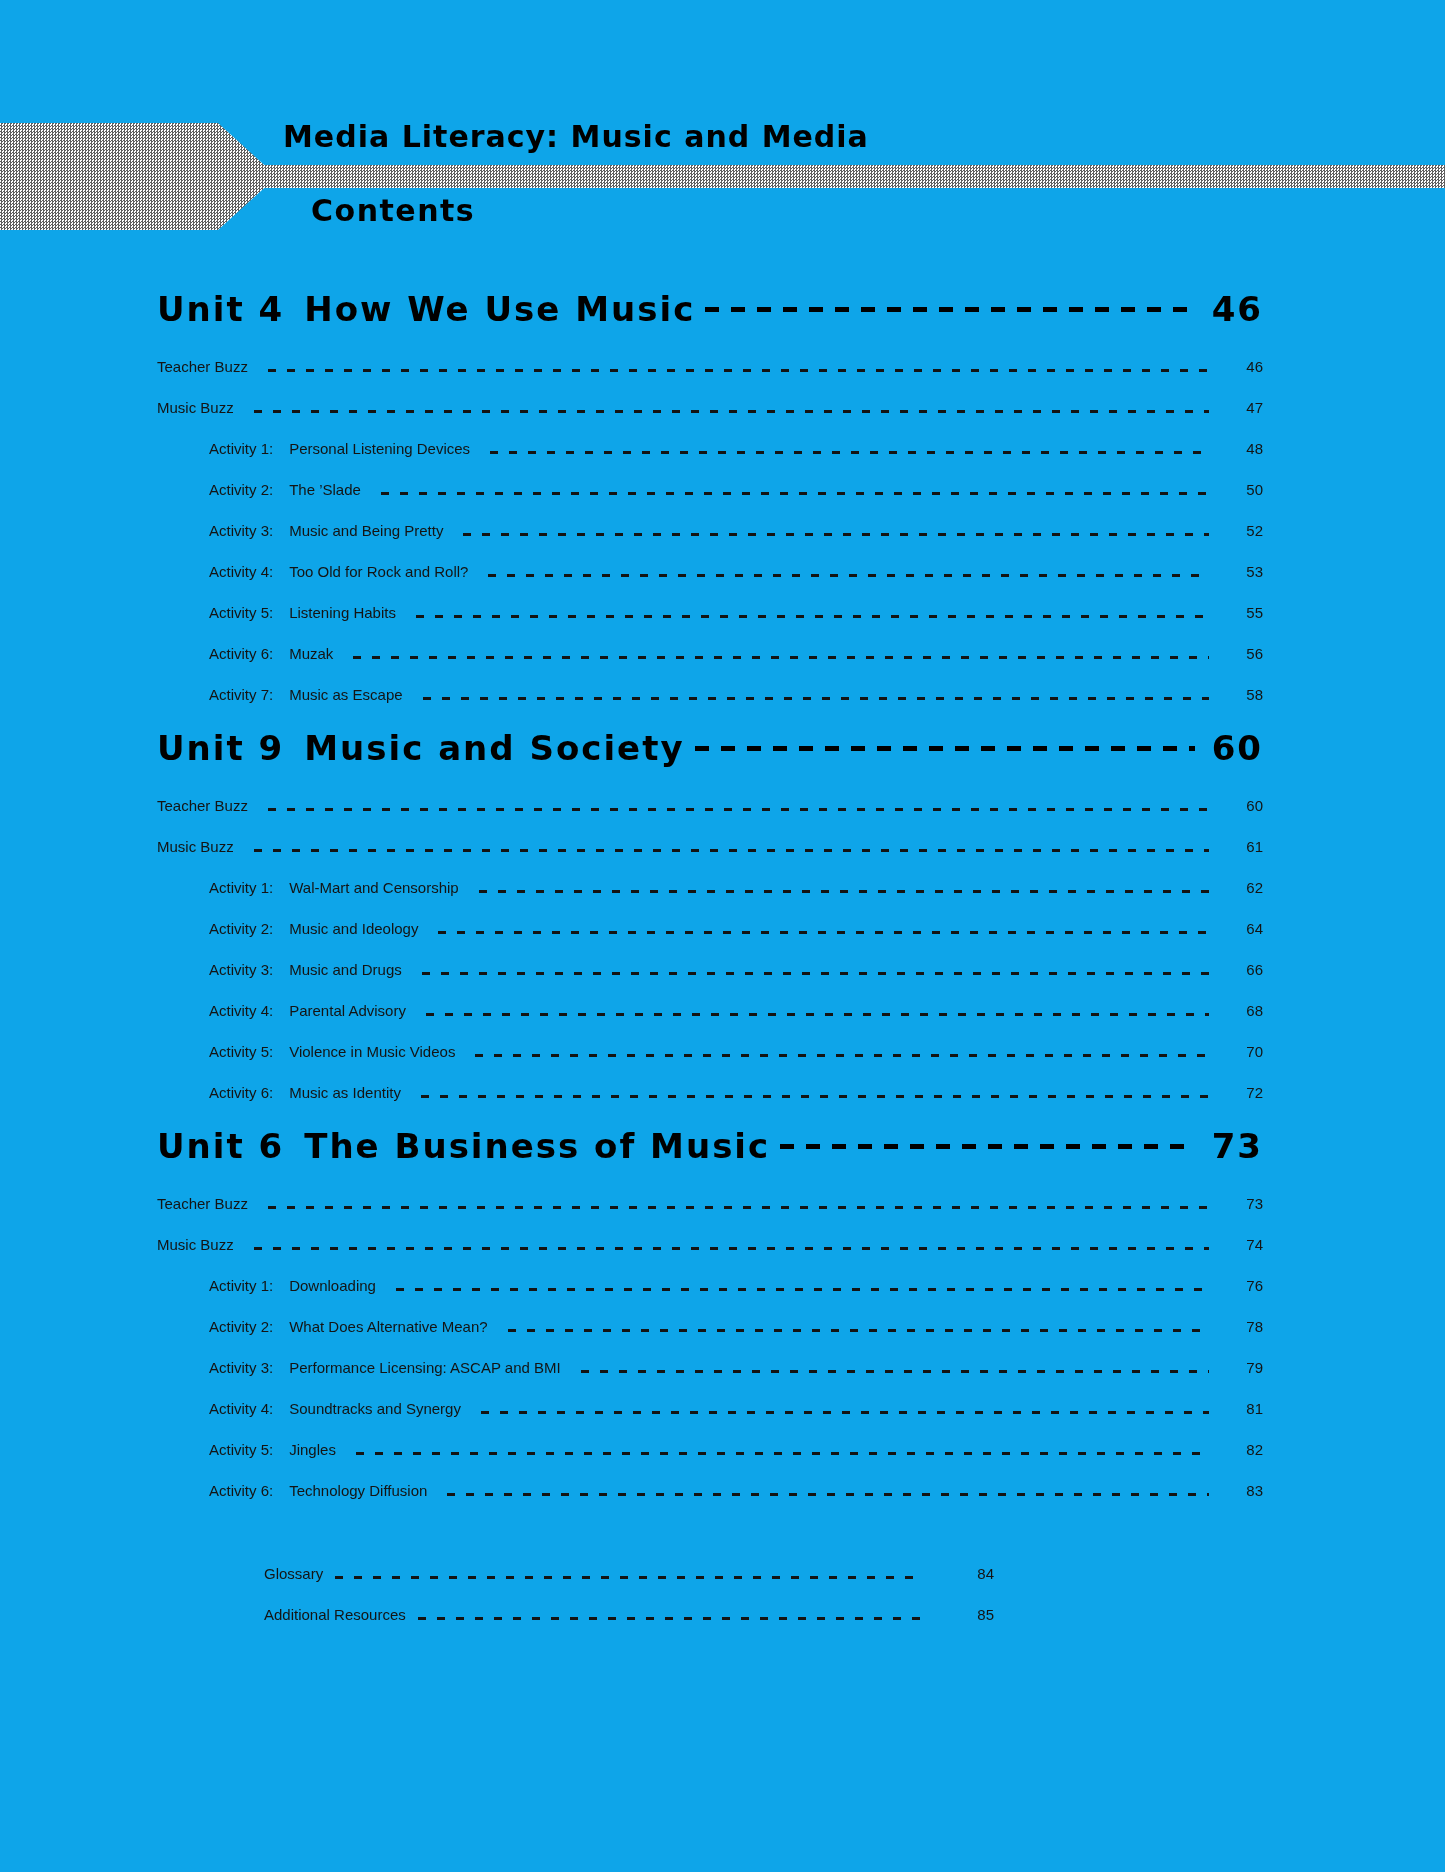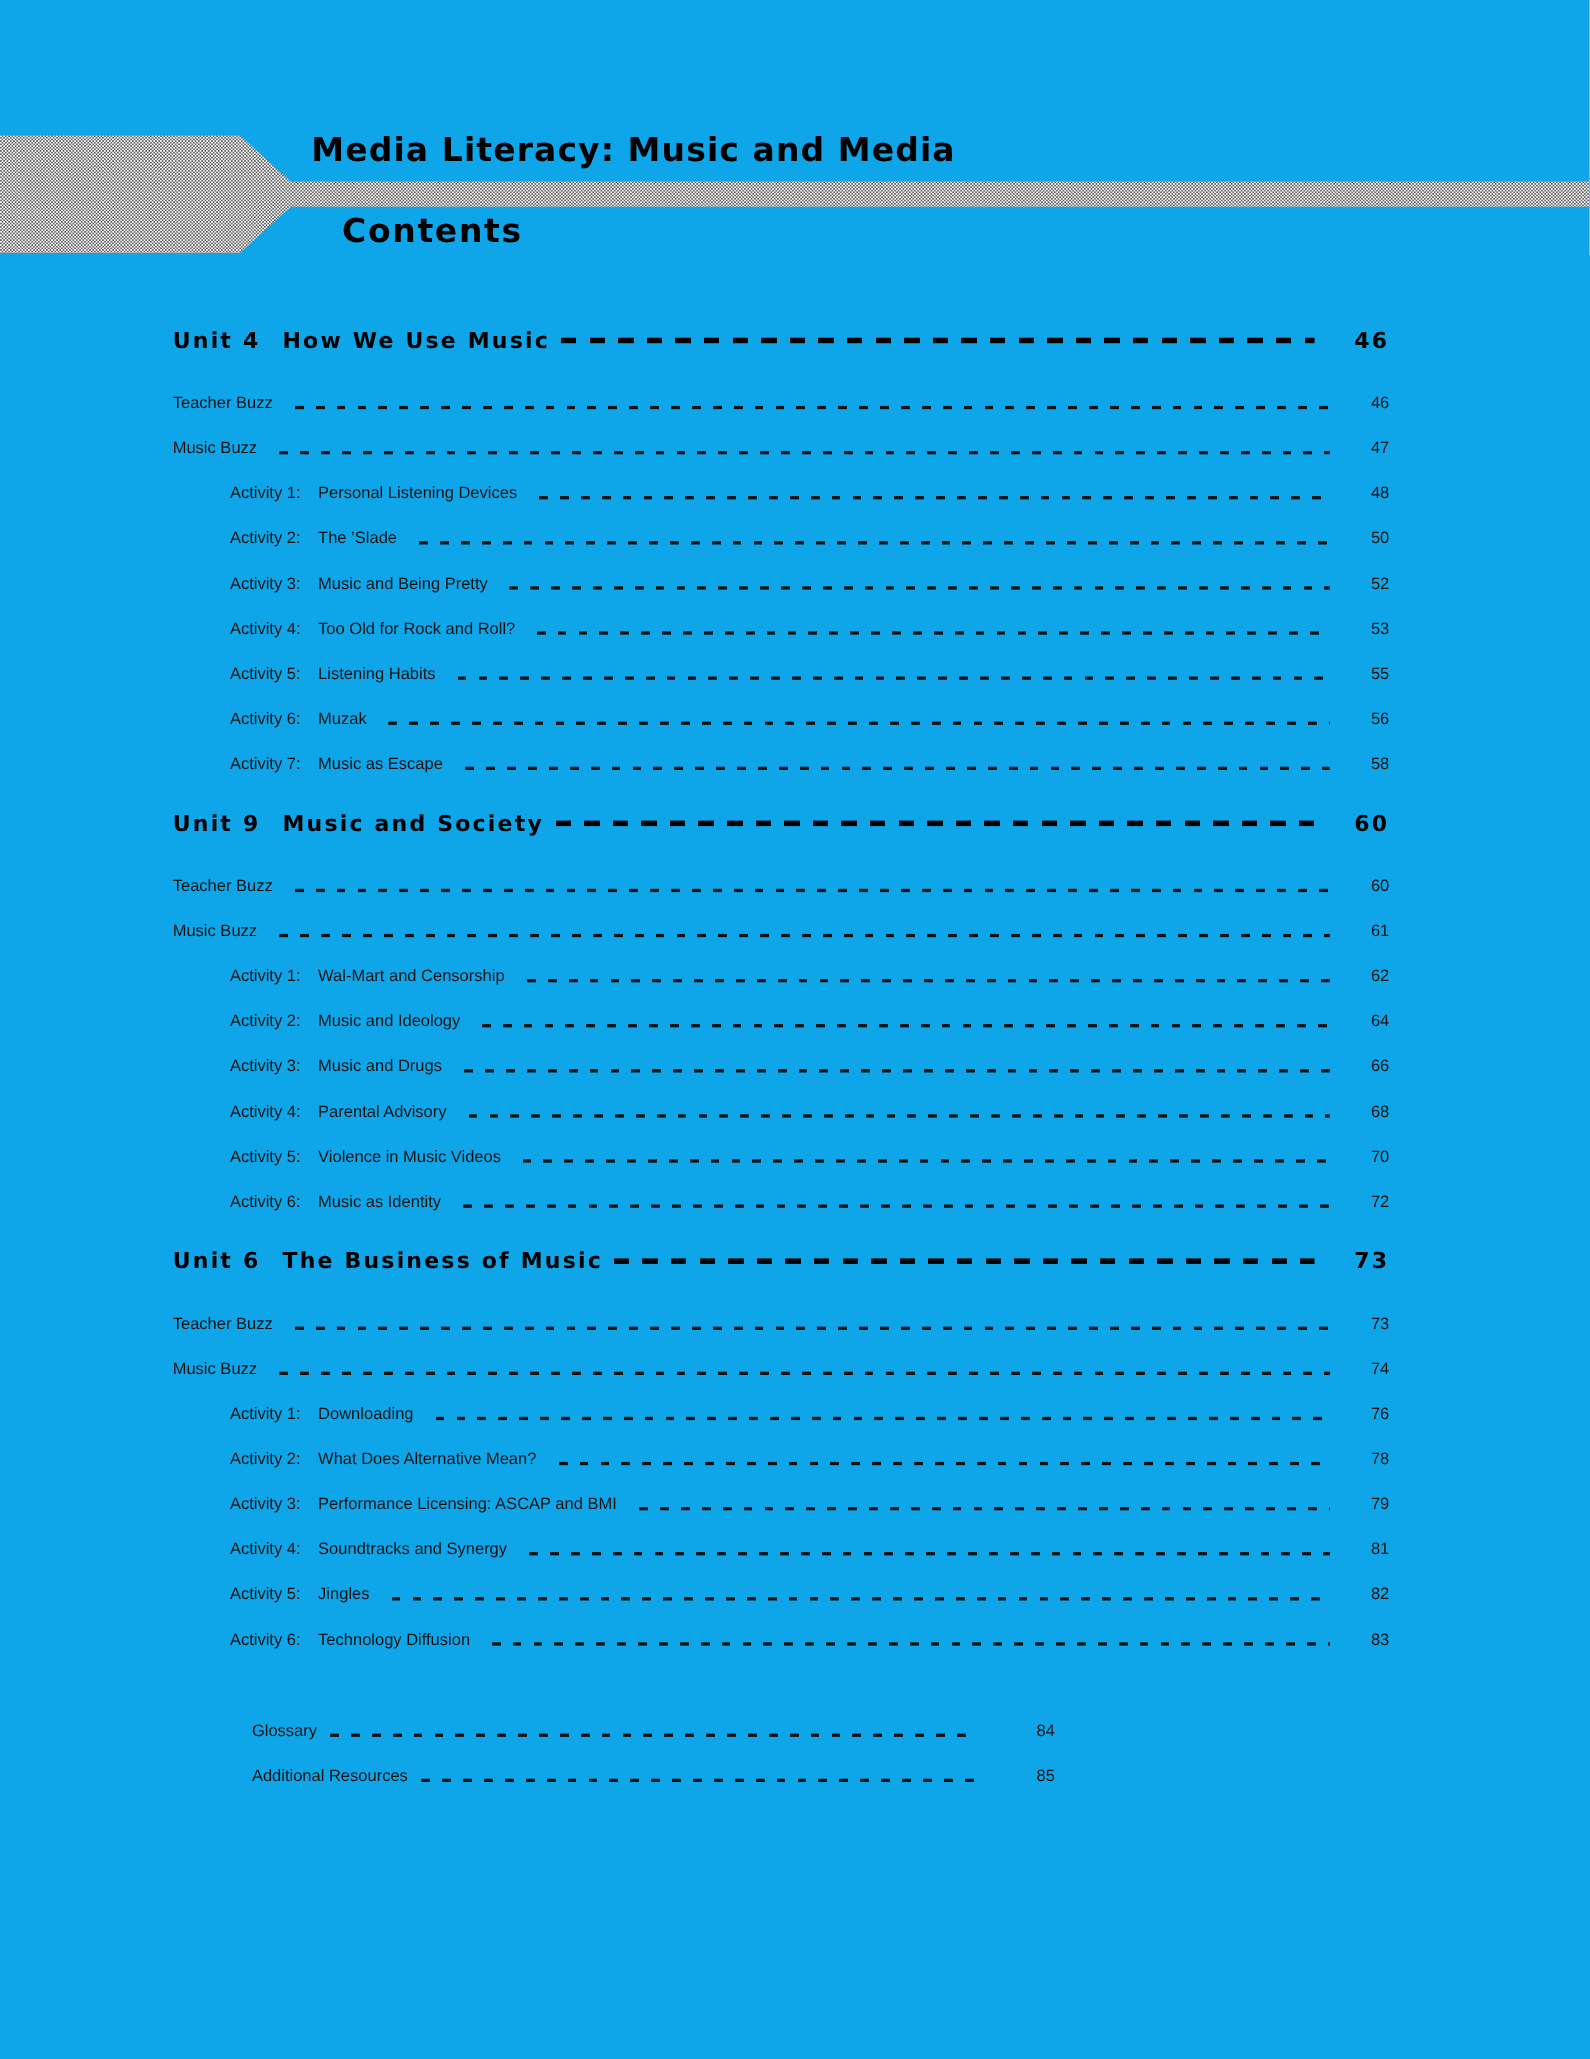--- a/index.html
+++ b/index.html
@@ -29,21 +29,21 @@
     position:absolute;left:283px;top:195px;z-index:3;
     font-family:"DejaVu Sans",sans-serif;font-weight:bold;font-size:30px;
     letter-spacing:1.5px;color:#000;line-height:32px;margin-left:28px;
   }
 
   
   .toc{position:absolute;left:157px;top:294px;width:1106px;}
 
   .unit-row{
     display:flex;align-items:flex-start;height:52px;margin-top:18px;
-    font-family:"DejaVu Sans",sans-serif;font-weight:bold;font-size:20px;
+    font-family:"DejaVu Sans",sans-serif;font-weight:bold;font-size:34px;
     letter-spacing:2px;color:#000;line-height:30px;
   }
   .unit-row:first-child{margin-top:0;}
   .unit-num{white-space:nowrap;margin-right:20px;}
   .unit-title{white-space:nowrap;}
   .leader{display:block;}
   .unit-leader{
     flex:1;height:5px;margin:13px 14px 0 10px;align-self:flex-start;
     background-image:repeating-linear-gradient(90deg,#000 0 14px,transparent 14px 26px);
   }
@@ -53,21 +53,21 @@
   .row-label{white-space:nowrap;}
   .act-label{margin-left:52px;white-space:nowrap;}
   .act-title{margin-left:16px;white-space:nowrap;}
   .body-leader{
     flex:1;height:3px;margin:0 10px 0 20px;transform:translateY(4px);
     background-image:repeating-linear-gradient(90deg,#141414 0 8px,transparent 8px 19px);
   }
   .page-num{min-width:44px;text-align:right;white-space:nowrap;}
 
   .extras{margin-top:42px;}
-  .extra-row{margin-left:72px;width:730px;}
+  .extra-row{margin-left:107px;width:730px;}
   .extra-row .body-leader{margin-right:26px;margin-left:12px;}
 </style>
 </head>
 <body>
 
 <div class="page">
   <header>
     <div class="hdr-arrow halftone"></div>
     <div class="hdr-band halftone"></div>
     <div class="doc-title">Media Literacy: Music and Media</div>

